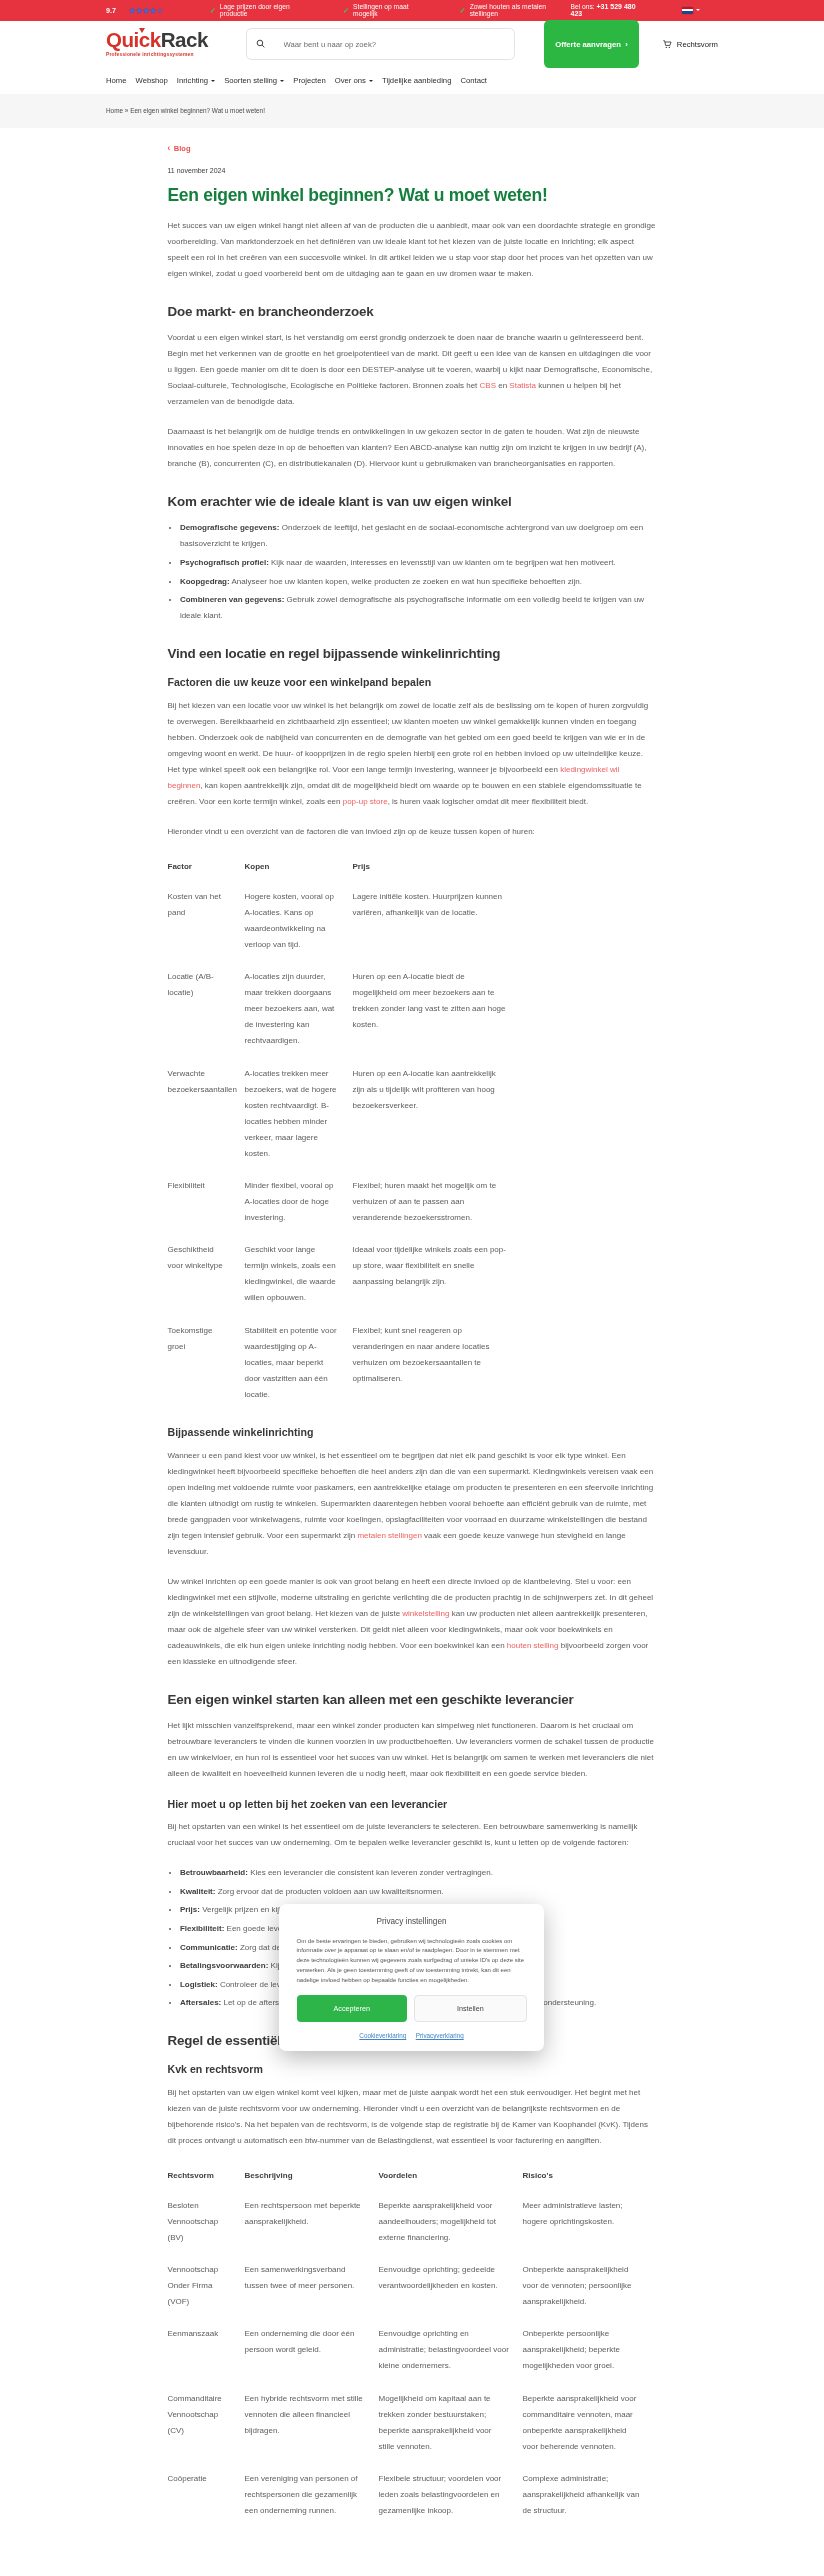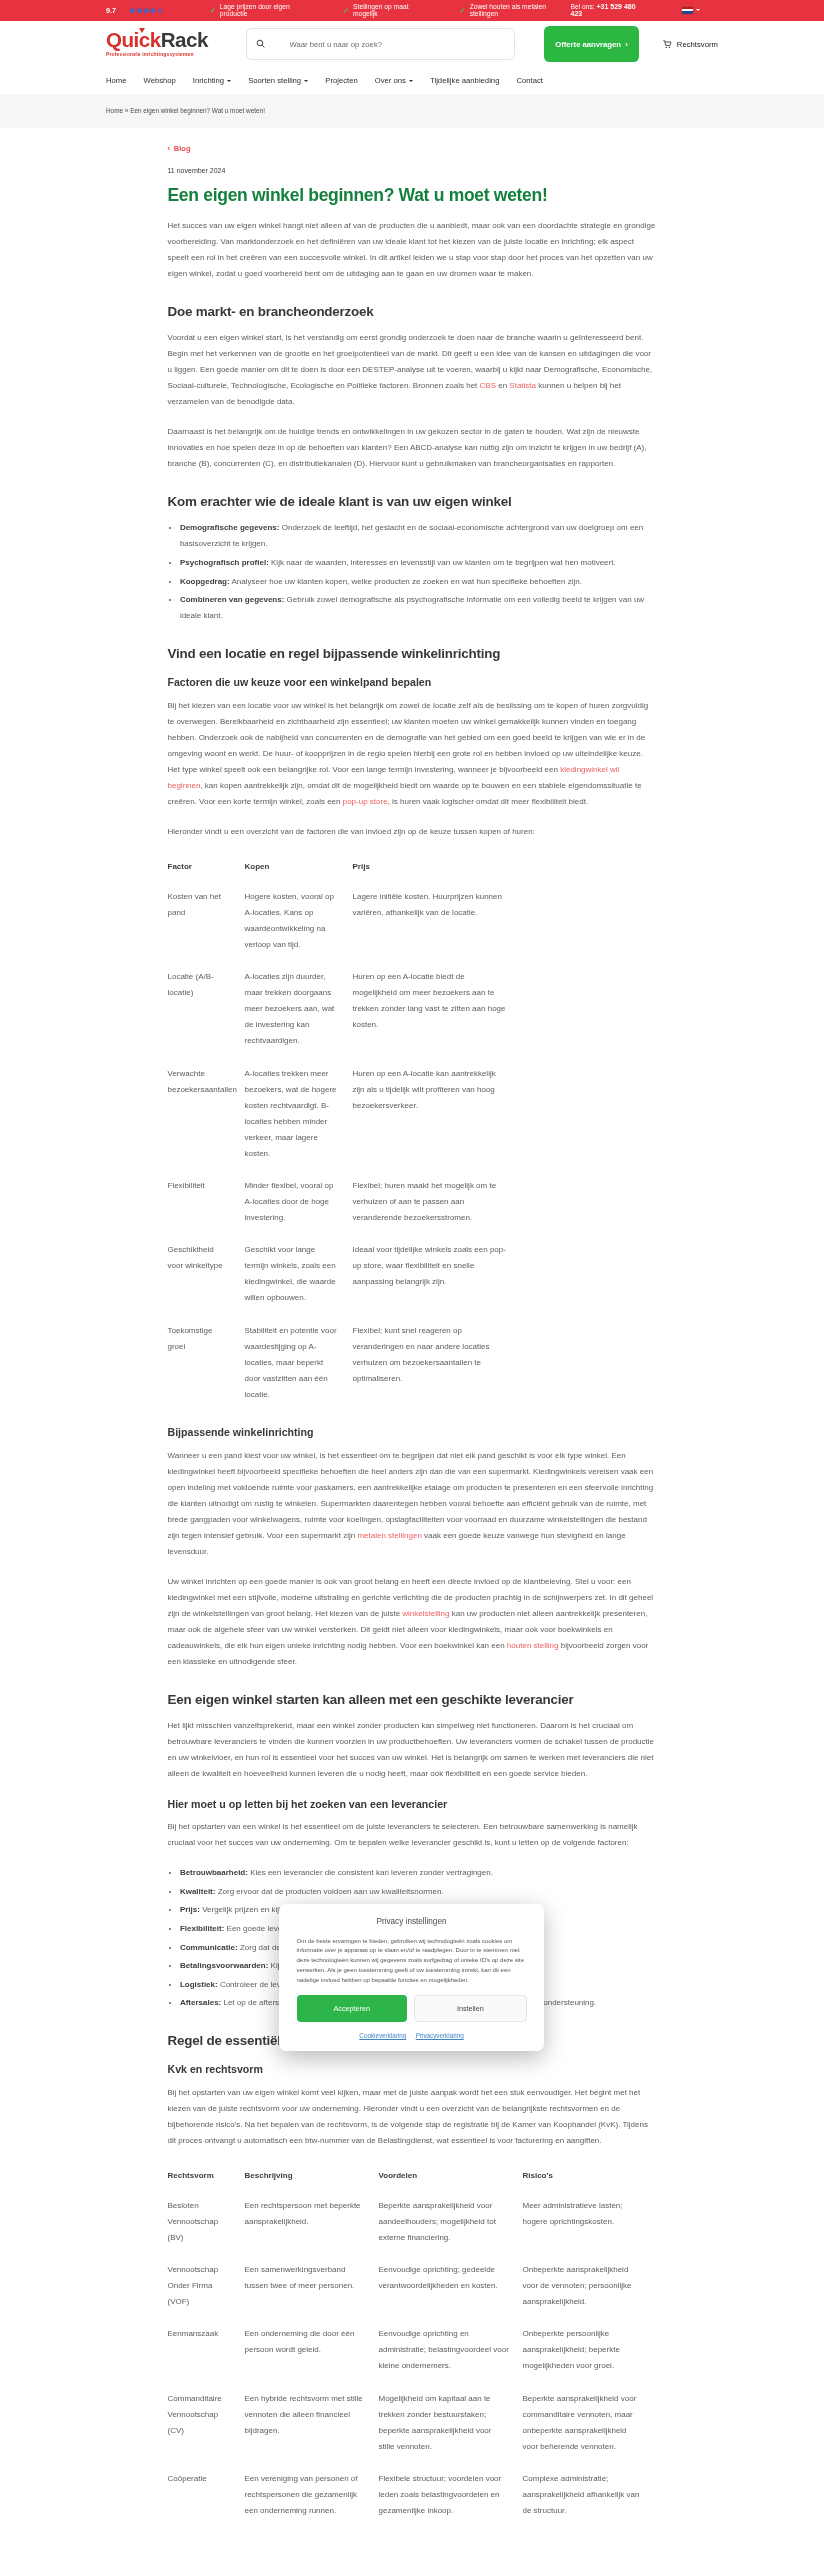--- a/index.html
+++ b/index.html
@@ -24,28 +24,28 @@
   .caret-down { width:0; height:0; border-left:2.1px solid transparent; border-right:2.1px solid transparent; border-top:2.6px solid #fff; display:inline-block; }
 
   
   .header { height:47px; display:flex; align-items:center; padding:0 106px; background:#fff; }
   .logo { position:relative; line-height:1; }
   .logo .word { font-size:20.6px; font-weight:bold; letter-spacing:-0.5px; }
   .logo .q { color:#d63229; }
   .logo .r { color:#3a3a3a; }
   .logo .tri { position:absolute; left:33px; top:-2.1px; width:0; height:0; border-left:3.6px solid transparent; border-right:3.6px solid transparent; border-top:5.2px solid #d63229; }
   .logo .tag { margin-top:2.1px; font-size:4.9px; font-weight:bold; color:#d63229; letter-spacing:0.2px; }
-  .search { margin-left:38px; width:269px; height:32px; border:0.5px solid #e3e3e3; border-radius:5.2px; display:flex; align-items:center; padding:0 9.3px; gap:22px; background:#fff; }
+  .search { margin-left:38px; width:269px; height:32px; border:0.5px solid #e3e3e3; border-radius:5.2px; display:flex; align-items:center; padding:0 9.3px; gap:16px; background:#fff; }
   .search input { border:none; outline:none; flex:1; font-size:7.7px; color:#333; font-family:"Liberation Sans",sans-serif; }
   .search input::placeholder { color:#6d6d6d; }
-  .btn-cta { margin-left:29px; height:36px; min-width:95px; background:#2cb742; color:#fff; border:none; border-radius:5.2px; font-size:7.7px; font-weight:bold; display:flex; align-items:center; justify-content:center; gap:4.1px; cursor:pointer; font-family:"Liberation Sans",sans-serif; }
+  .btn-cta { margin-left:29px; height:48px; min-width:95px; background:#2cb742; color:#fff; border:none; border-radius:5.2px; font-size:7.7px; font-weight:bold; display:flex; align-items:center; justify-content:center; gap:4.1px; cursor:pointer; font-family:"Liberation Sans",sans-serif; }
   .cart { margin-left:23px; display:flex; align-items:center; gap:4.6px; font-size:7.7px; color:#222; }
 
   
-  .nav { height:26px; display:flex; align-items:center; gap:17px; padding:0 106px; font-size:7.7px; color:#2f2f2f; }
+  .nav { height:26px; display:flex; align-items:center; gap:9px; padding:0 106px; font-size:7.7px; color:#2f2f2f; }
   .nav a { color:#2f2f2f; text-decoration:none; display:flex; align-items:center; gap:3.1px; }
   .nav .cdn { width:0; height:0; border-left:2.1px solid transparent; border-right:2.1px solid transparent; border-top:2.6px solid #2f2f2f; margin-top:1px; }
 
   
   .breadcrumb { height:34px; background:#f6f6f6; display:flex; align-items:center; padding:0 106px; font-size:6.4px; color:#4a4a4a; }
 
   
   .article { width:489px; margin:0 auto; padding-top:16.5px; }
   .back { color:#e9504e; font-size:7.5px; font-weight:bold; text-decoration:none; display:inline-flex; align-items:center; gap:3.6px; }
   .back .lt { font-size:8.2px; }

